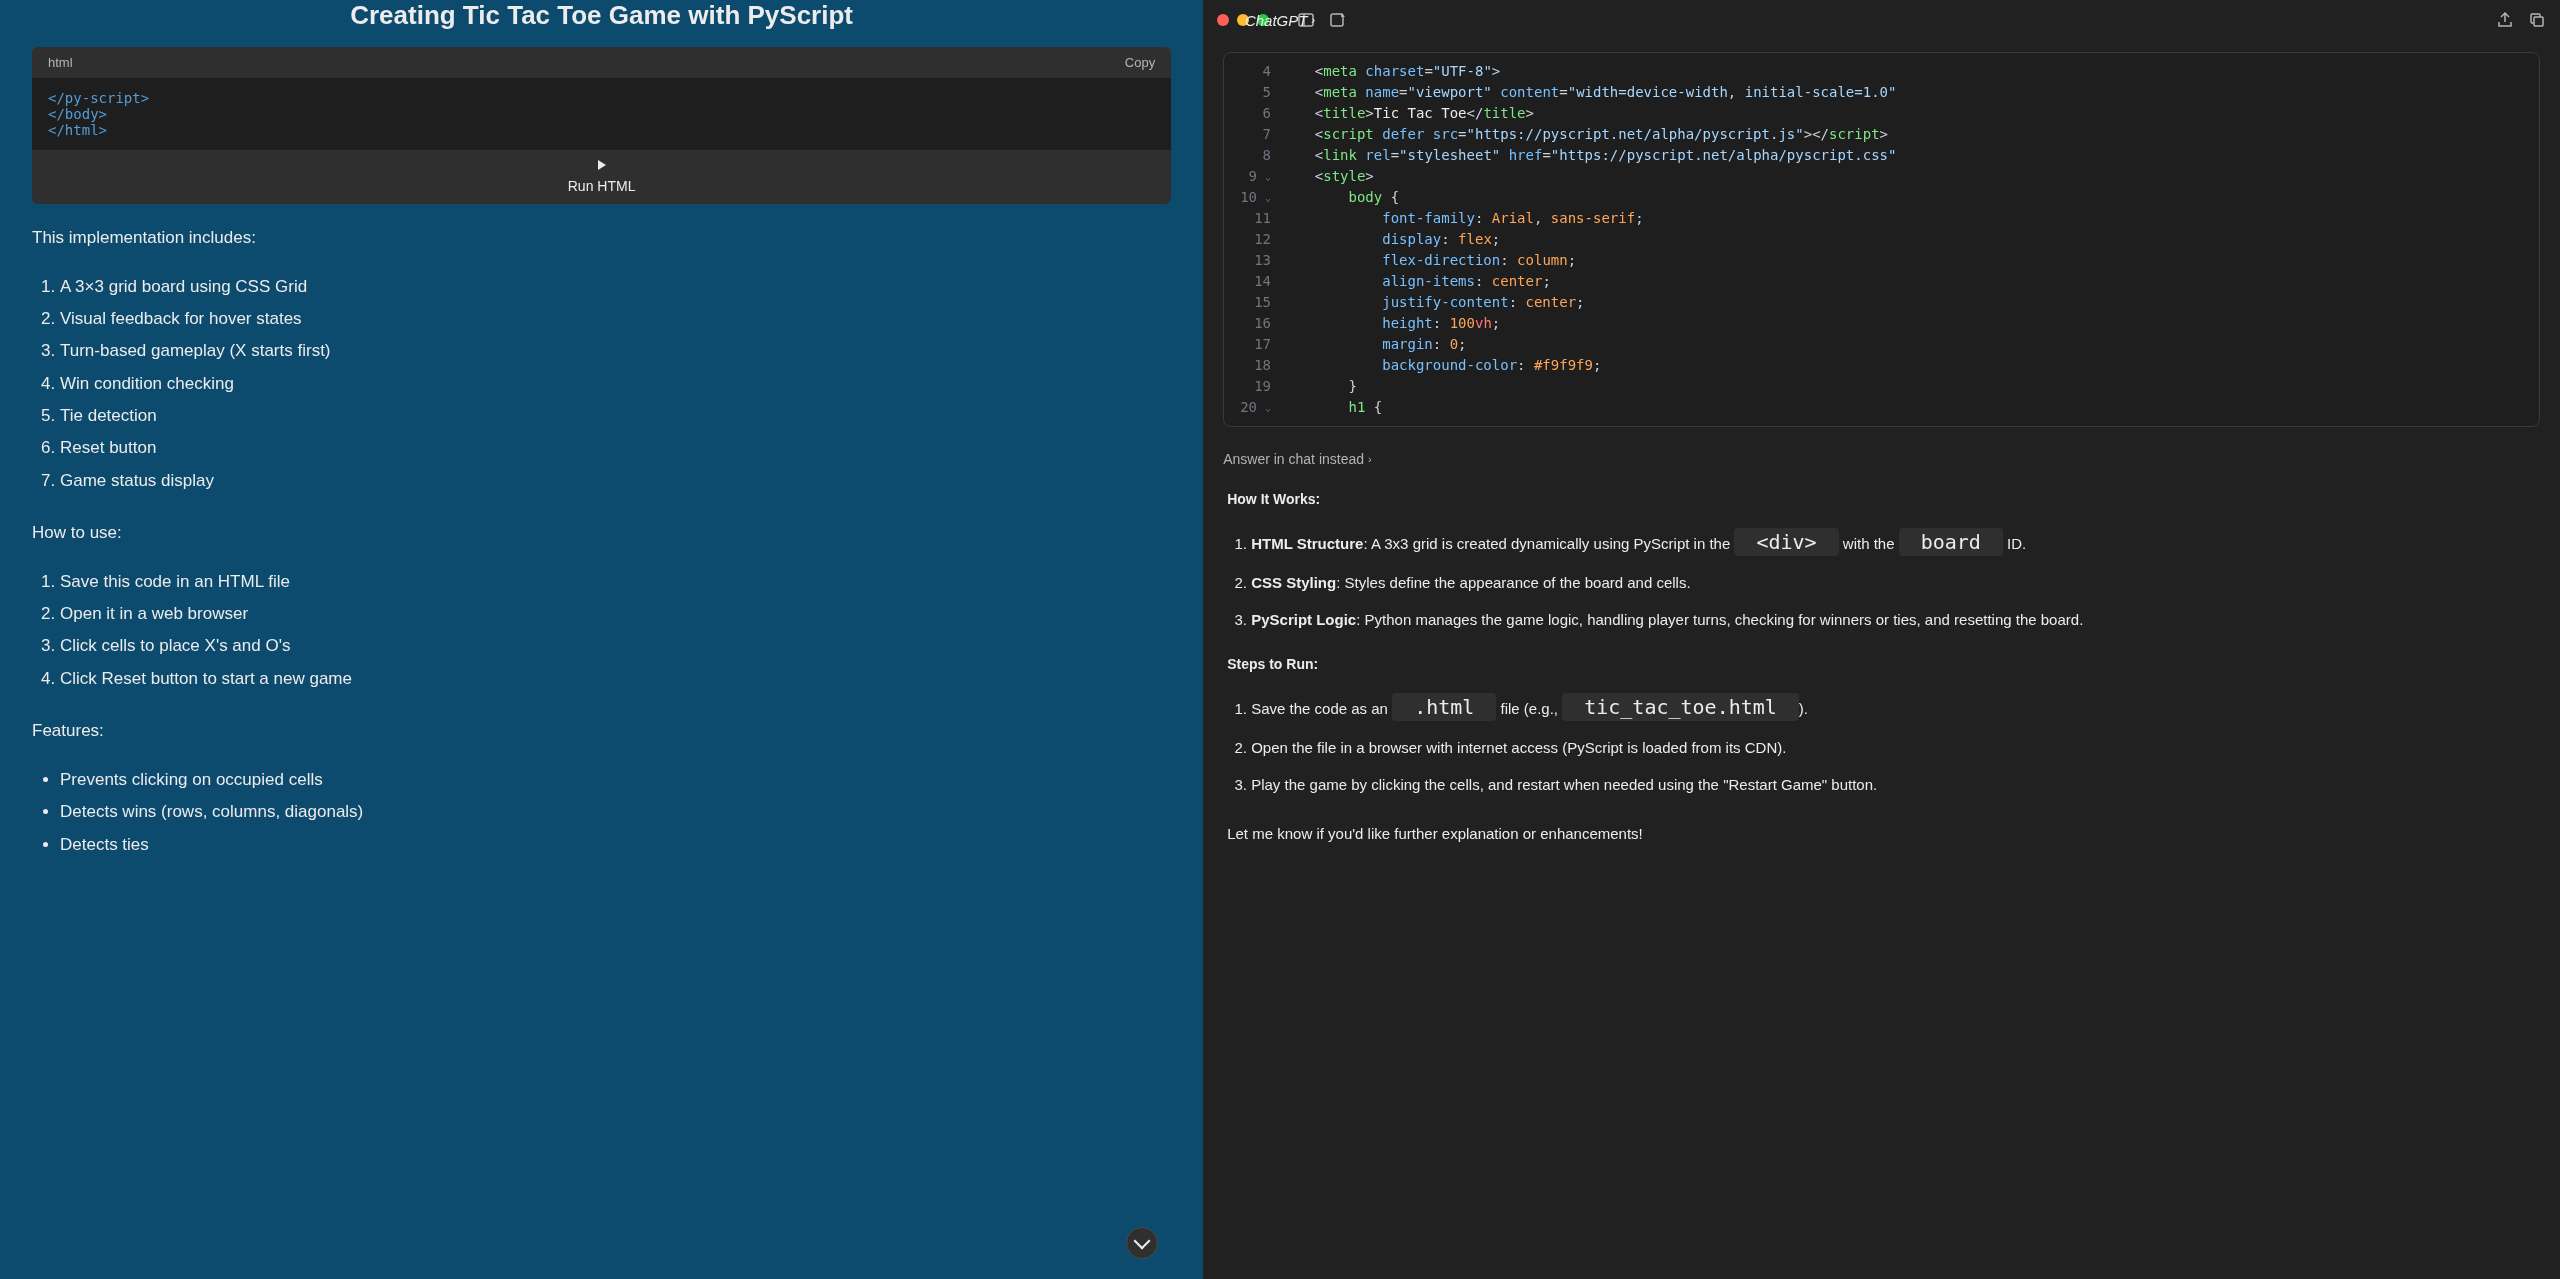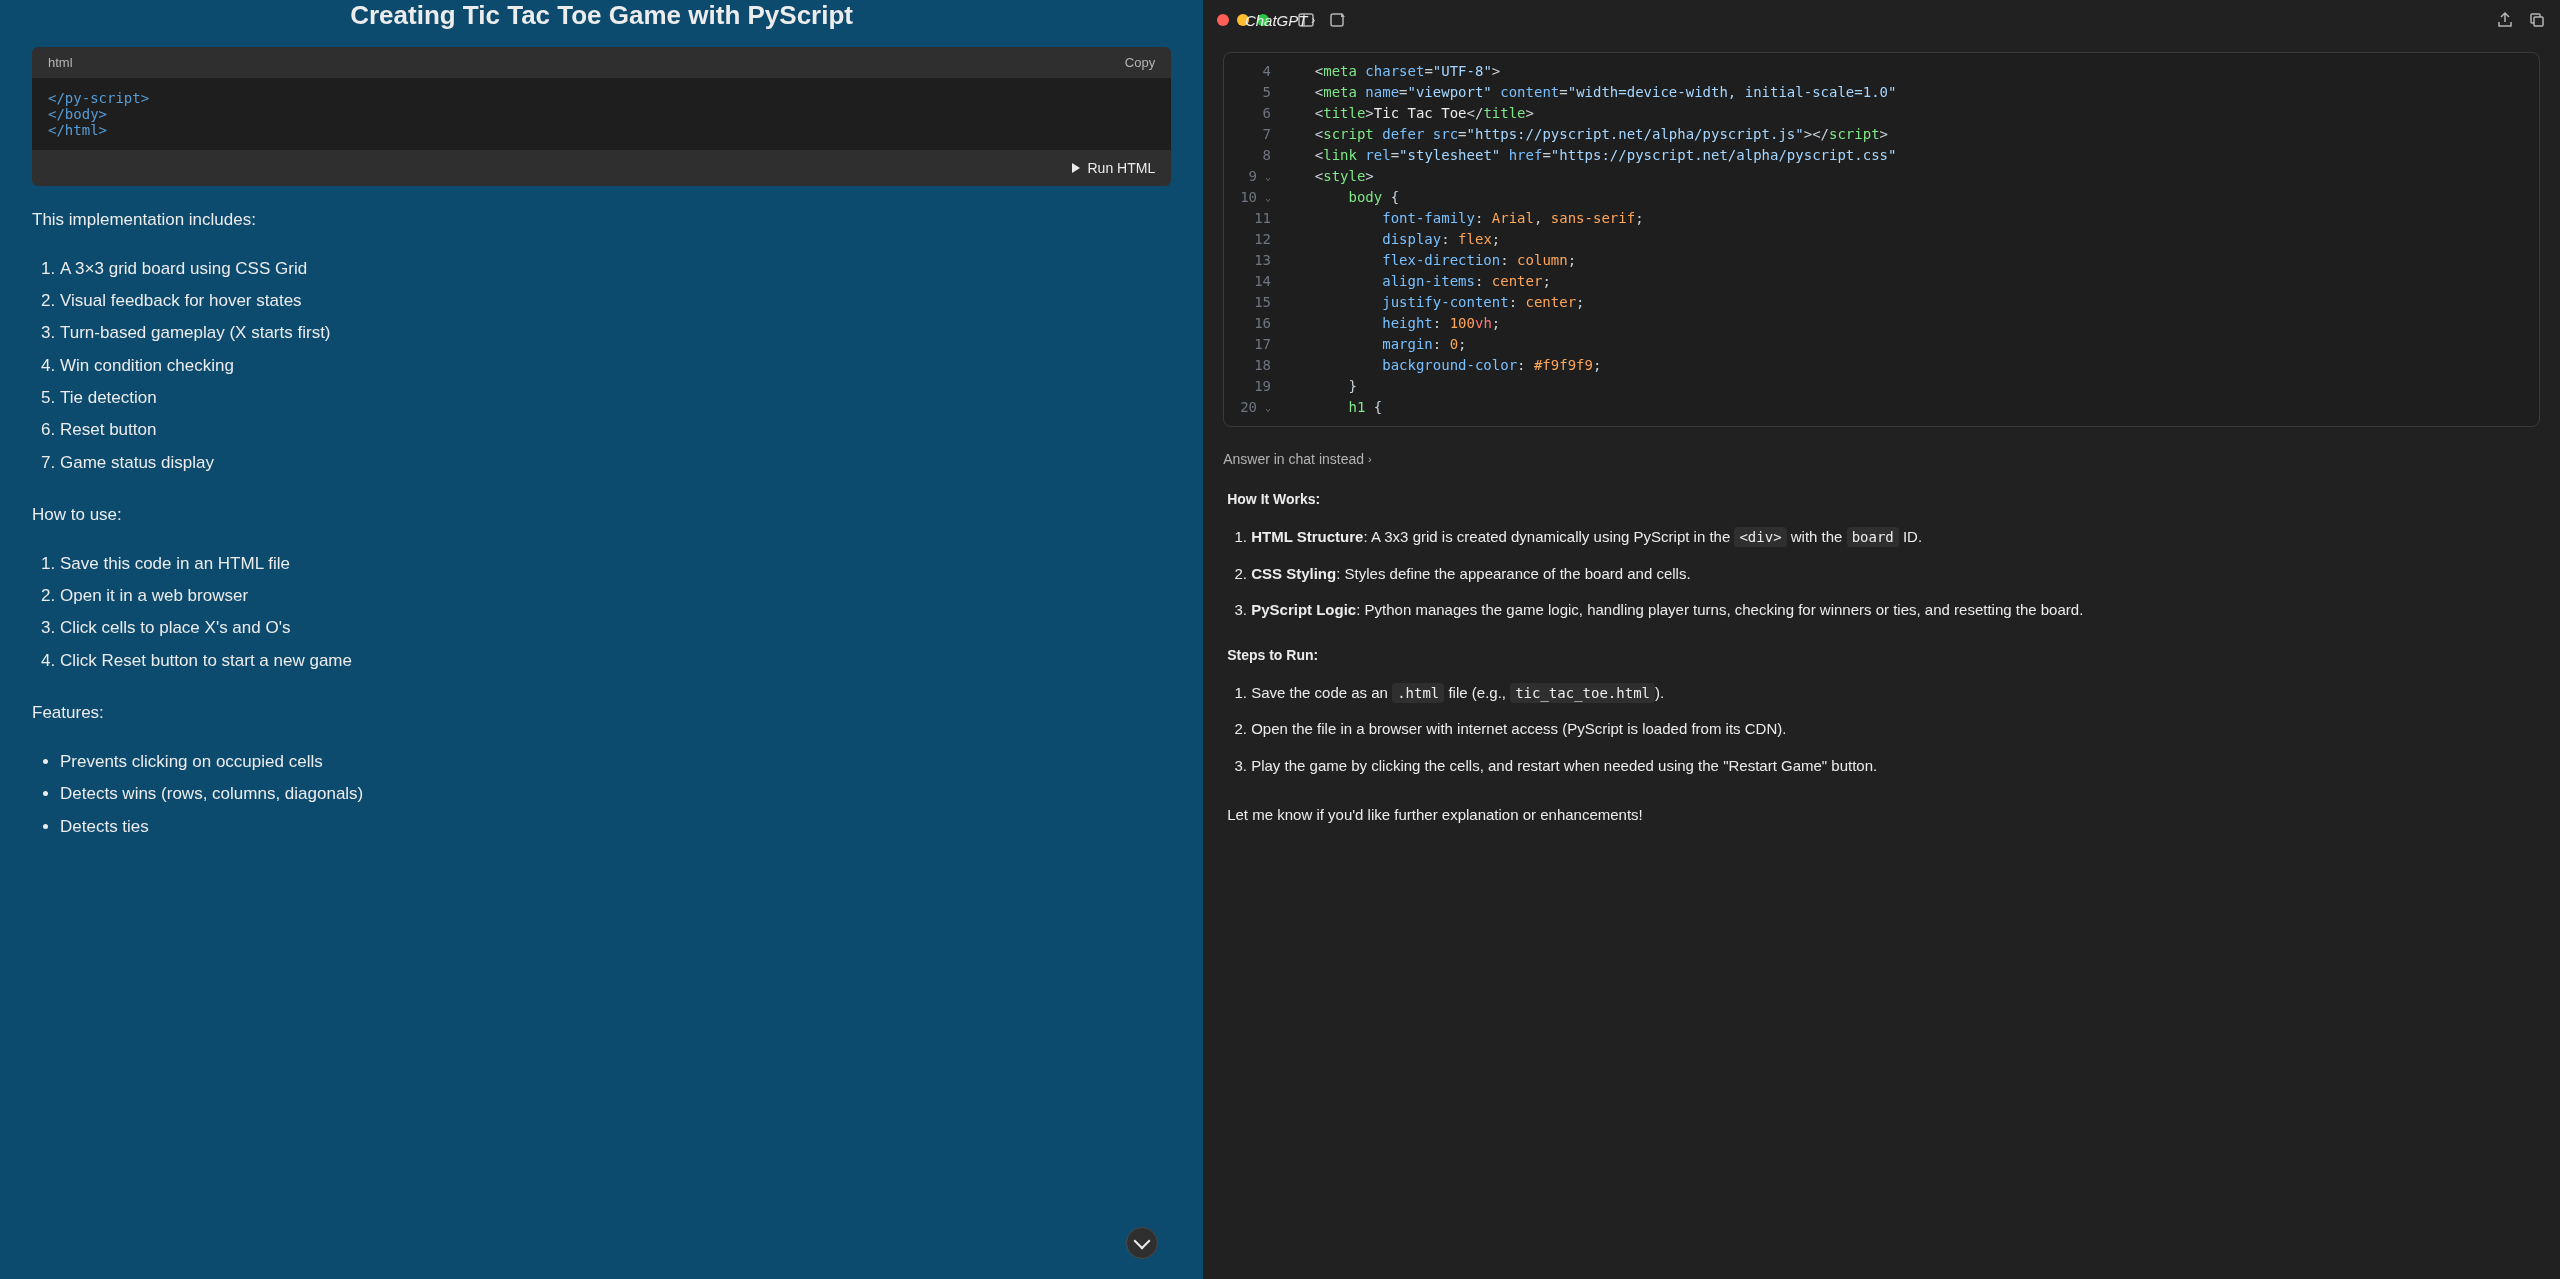--- a/index.html
+++ b/index.html
@@ -56,20 +56,21 @@
       background: #2f2f2f;
       padding: 10px 16px;
       display: flex;
       justify-content: flex-end;
       align-items: center;
       gap: 8px;
       font-size: 14px;
       color: #ececec;
       border-radius: 0 0 6px 6px;
       margin-bottom: 20px;
+      flex-direction: column;
     }
     .play-icon {
       width: 0;
       height: 0;
       border-left: 8px solid #ececec;
       border-top: 5px solid transparent;
       border-bottom: 5px solid transparent;
     }
     .para {
       font-size: 17px;
@@ -207,23 +208,23 @@
     .right-content ol {
       padding-left: 24px;
     }
     .right-content li {
       font-size: 15px;
       line-height: 1.9;
       margin-bottom: 8px;
     }
     .inline-code {
       font-family: "SF Mono", Monaco, monospace;
-      font-size: 14px;
+      font-size: 20px;
       background: #2f2f2f;
-      padding: 2px 5px;
+      padding: 2px 22px;
       border-radius: 4px;
     }
     .scroll-down-btn {
       position: absolute;
       left: 44%;
       bottom: 20px;
       width: 32px;
       height: 32px;
       border-radius: 50%;
       background: #2f2f2f;

